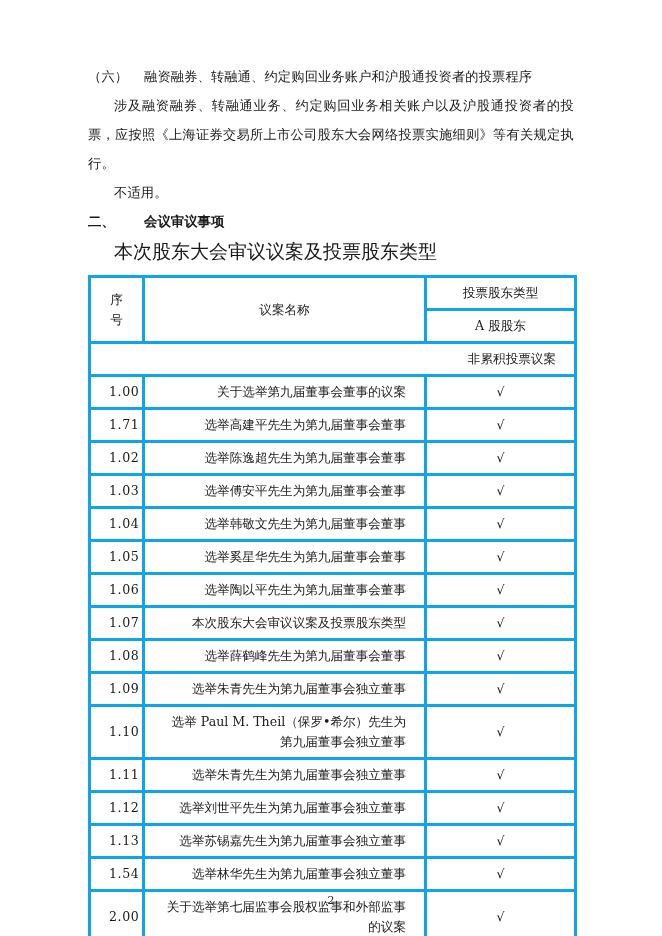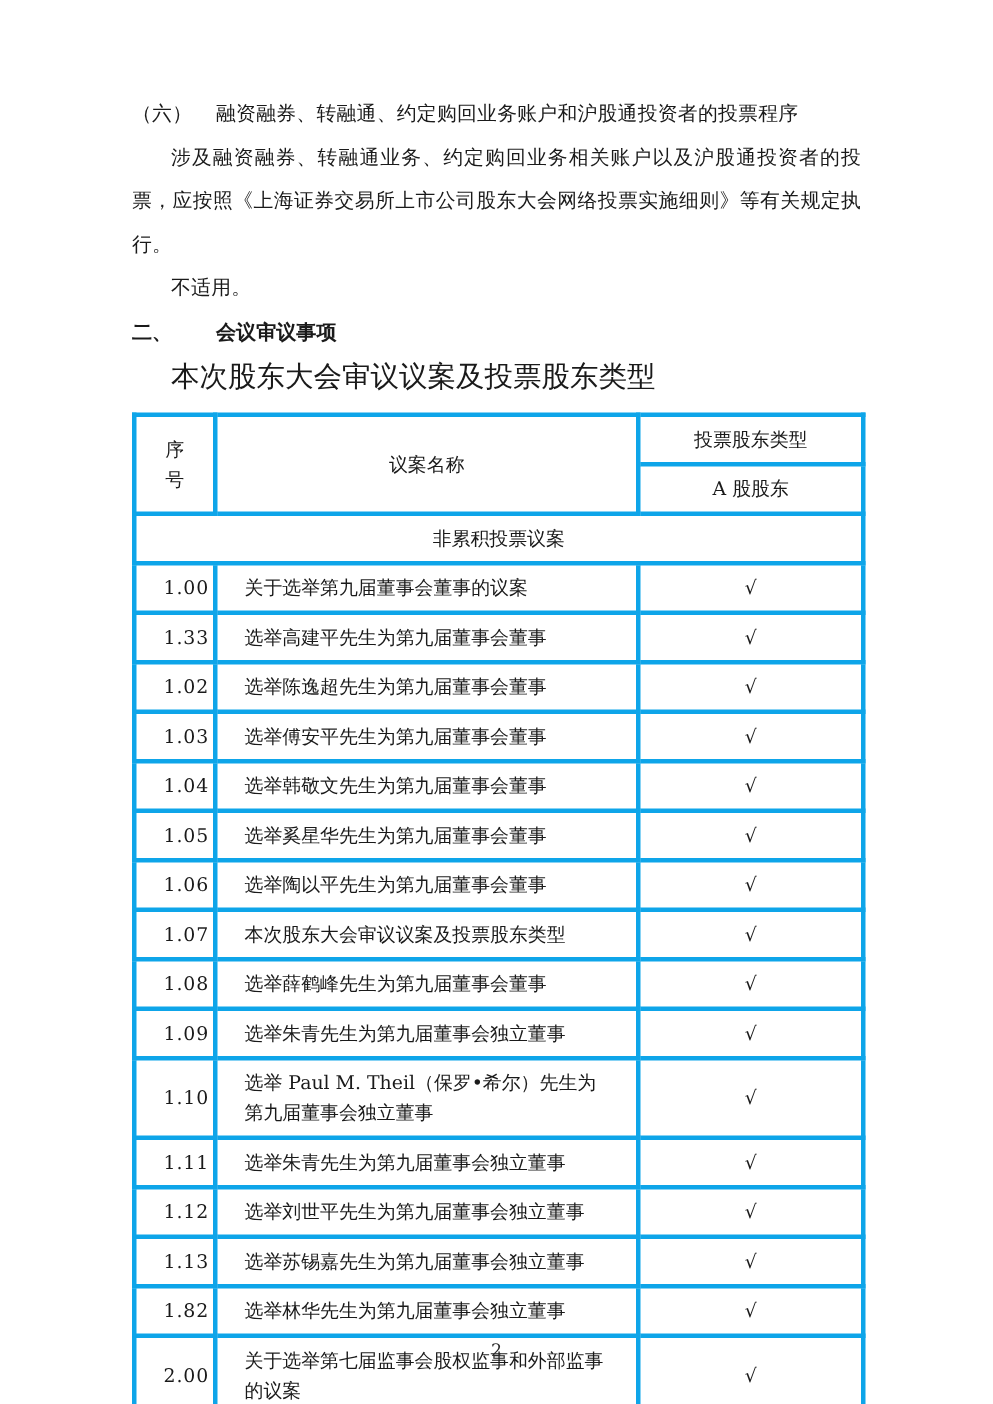--- a/index.html
+++ b/index.html
@@ -91,29 +91,29 @@
   th.hd, td.hd {
     text-align: center;
   }
   td.cell-no {
     text-align: center;
     font-family: "DejaVu Serif", "Liberation Serif", serif;
     font-size: 12.8px;
     letter-spacing: 0.6px;
   }
   td.cell-name {
-    text-align: left;
+    text-align: right;
     padding-left: 9px;
   }
   td.cell-mark {
     text-align: center;
     font-size: 13px;
   }
   td.group-row {
-    text-align: center;
+    text-align: right;
     padding-left: 8px;
   }
 
   
   .footer {
     position: absolute;
     left: 0;
     top: 893px;
     width: 662px;
     text-align: center;
@@ -156,21 +156,21 @@
         </tr>
         <tr>
           <td class="group-row" colspan="3">非累积投票议案</td>
         </tr>
       <tr>
             <td class="cell-no">1.00</td>
             <td class="cell-name">关于选举第九届董事会董事的议案</td>
             <td class="cell-mark">√</td>
           </tr>
           <tr>
-            <td class="cell-no">1.33</td>
+            <td class="cell-no">1.71</td>
             <td class="cell-name">选举高建平先生为第九届董事会董事</td>
             <td class="cell-mark">√</td>
           </tr>
           <tr>
             <td class="cell-no">1.02</td>
             <td class="cell-name">选举陈逸超先生为第九届董事会董事</td>
             <td class="cell-mark">√</td>
           </tr>
           <tr>
             <td class="cell-no">1.03</td>
@@ -221,21 +221,21 @@
             <td class="cell-no">1.12</td>
             <td class="cell-name">选举刘世平先生为第九届董事会独立董事</td>
             <td class="cell-mark">√</td>
           </tr>
           <tr>
             <td class="cell-no">1.13</td>
             <td class="cell-name">选举苏锡嘉先生为第九届董事会独立董事</td>
             <td class="cell-mark">√</td>
           </tr>
           <tr>
-            <td class="cell-no">1.82</td>
+            <td class="cell-no">1.54</td>
             <td class="cell-name">选举林华先生为第九届董事会独立董事</td>
             <td class="cell-mark">√</td>
           </tr>
           <tr>
             <td class="cell-no">2.00</td>
             <td class="cell-name">关于选举第七届监事会股权监事和外部监事的议案</td>
             <td class="cell-mark">√</td>
           </tr>
           <tr>
             <td class="cell-no">2.01</td>

